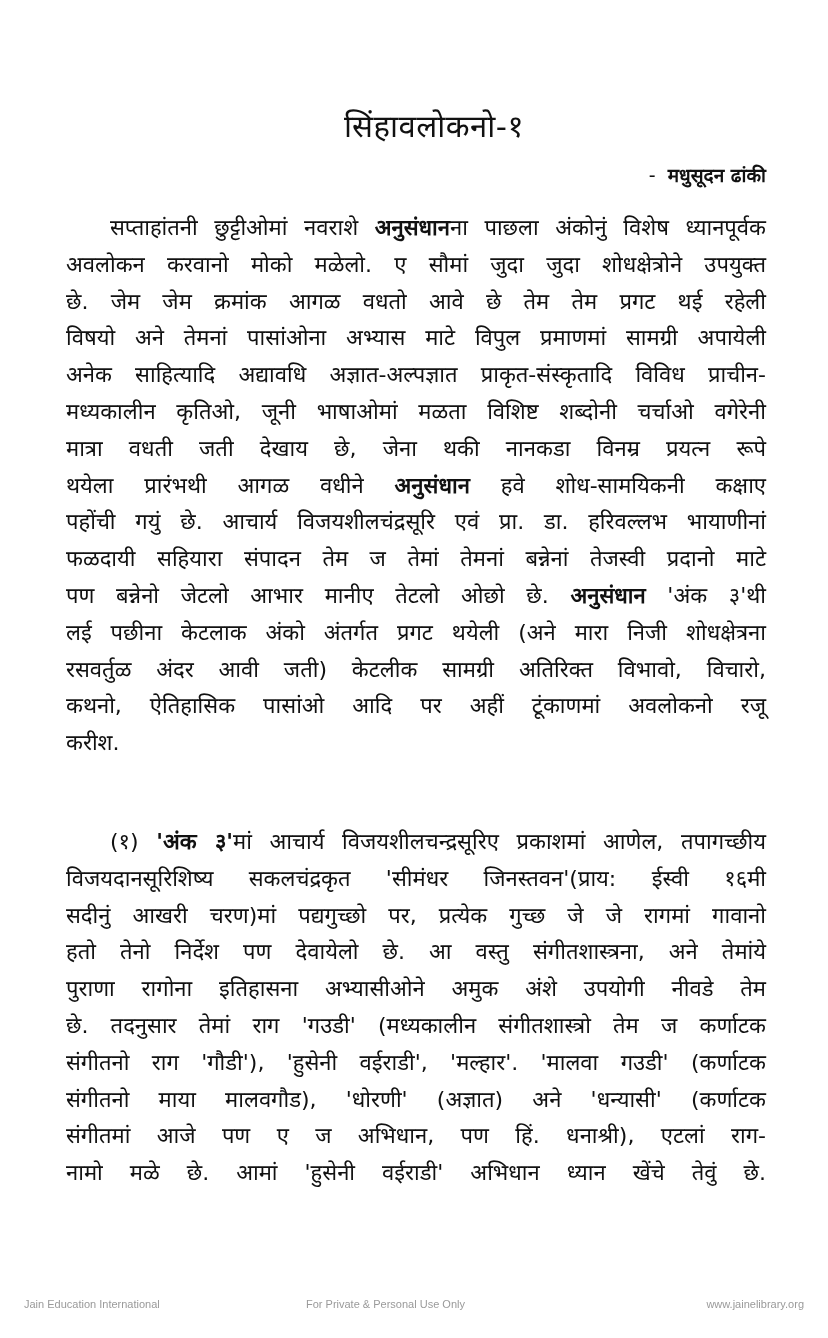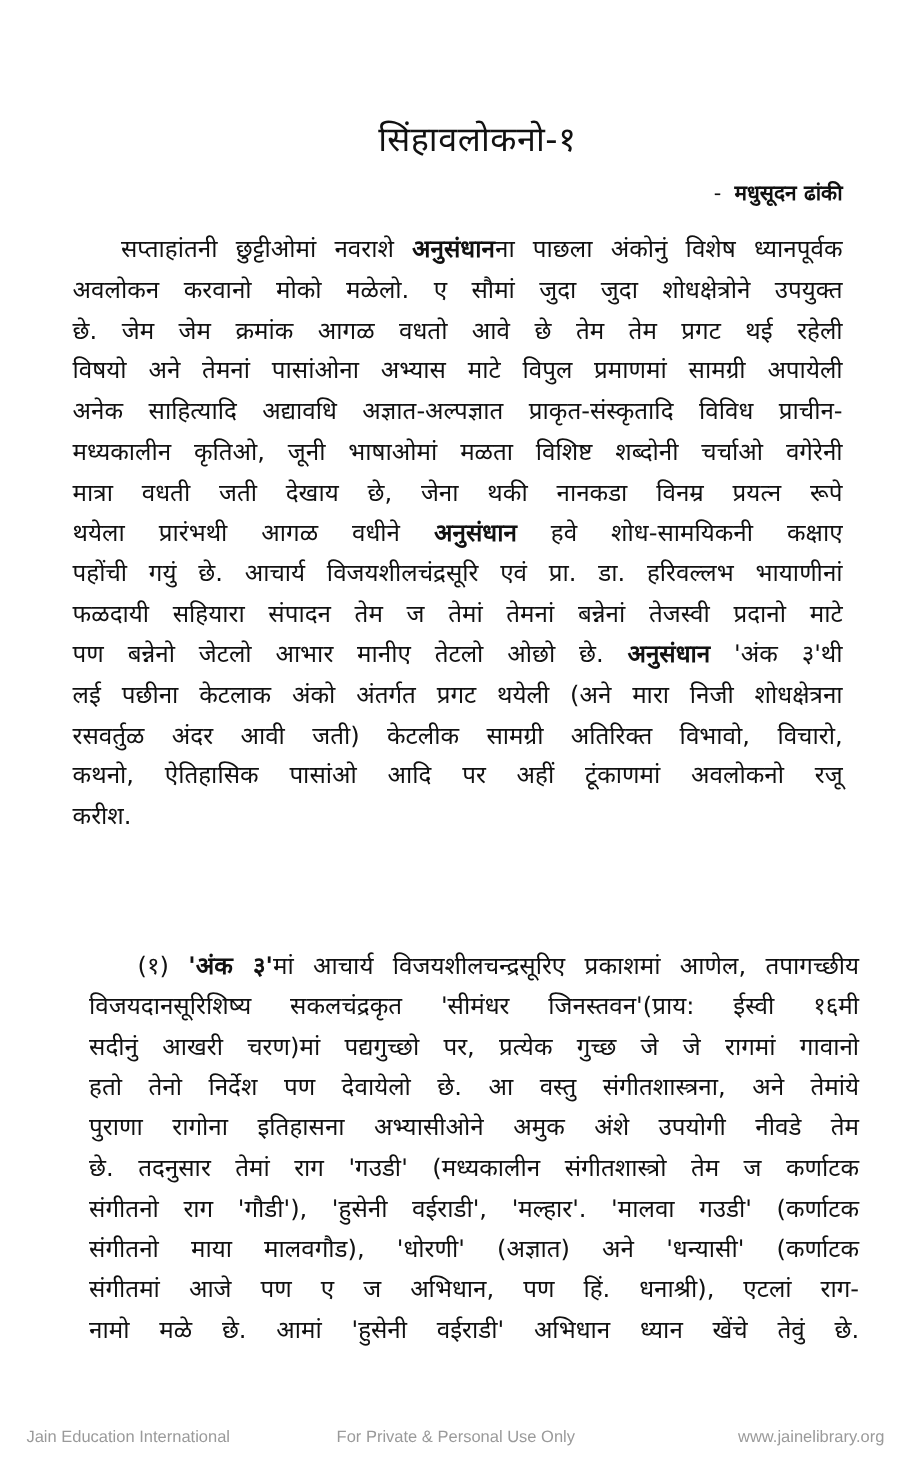--- a/index.html
+++ b/index.html
@@ -46,40 +46,40 @@
     .author .dash { font-weight: normal; margin-right: 12px; }
     .body-text {
       position: absolute;
       left: 66px;
       width: 700px;
       font-size: 22px;
       line-height: 36.8px;
       text-align: justify;
     }
     .para1 { top: 210px; }
-    .para2 { top: 861px; margin-left: 15px; }
+    .para2 { top: 824px; }
     .line {
       display: block;
       text-align: justify;
       text-align-last: justify;
       white-space: nowrap;
       height: 36.8px;
       overflow: visible;
     }
     .line.last { text-align-last: left; }
     .line.indent { padding-left: 44px; }
     b { font-weight: bold; }
     .footer {
       position: absolute;
       top: 1298px;
       left: 0;
       width: 828px;
       height: 24px;
       font-family: "Liberation Sans", sans-serif;
-      font-size: 15px;
+      font-size: 11px;
       color: #9a9a9a;
     }
     .footer span { position: absolute; top: 0; }
     .f-left { left: 24px; }
     .f-mid { left: 306px; }
     .f-right { right: 24px; }
   </style>
 </head>
 <body>
 

